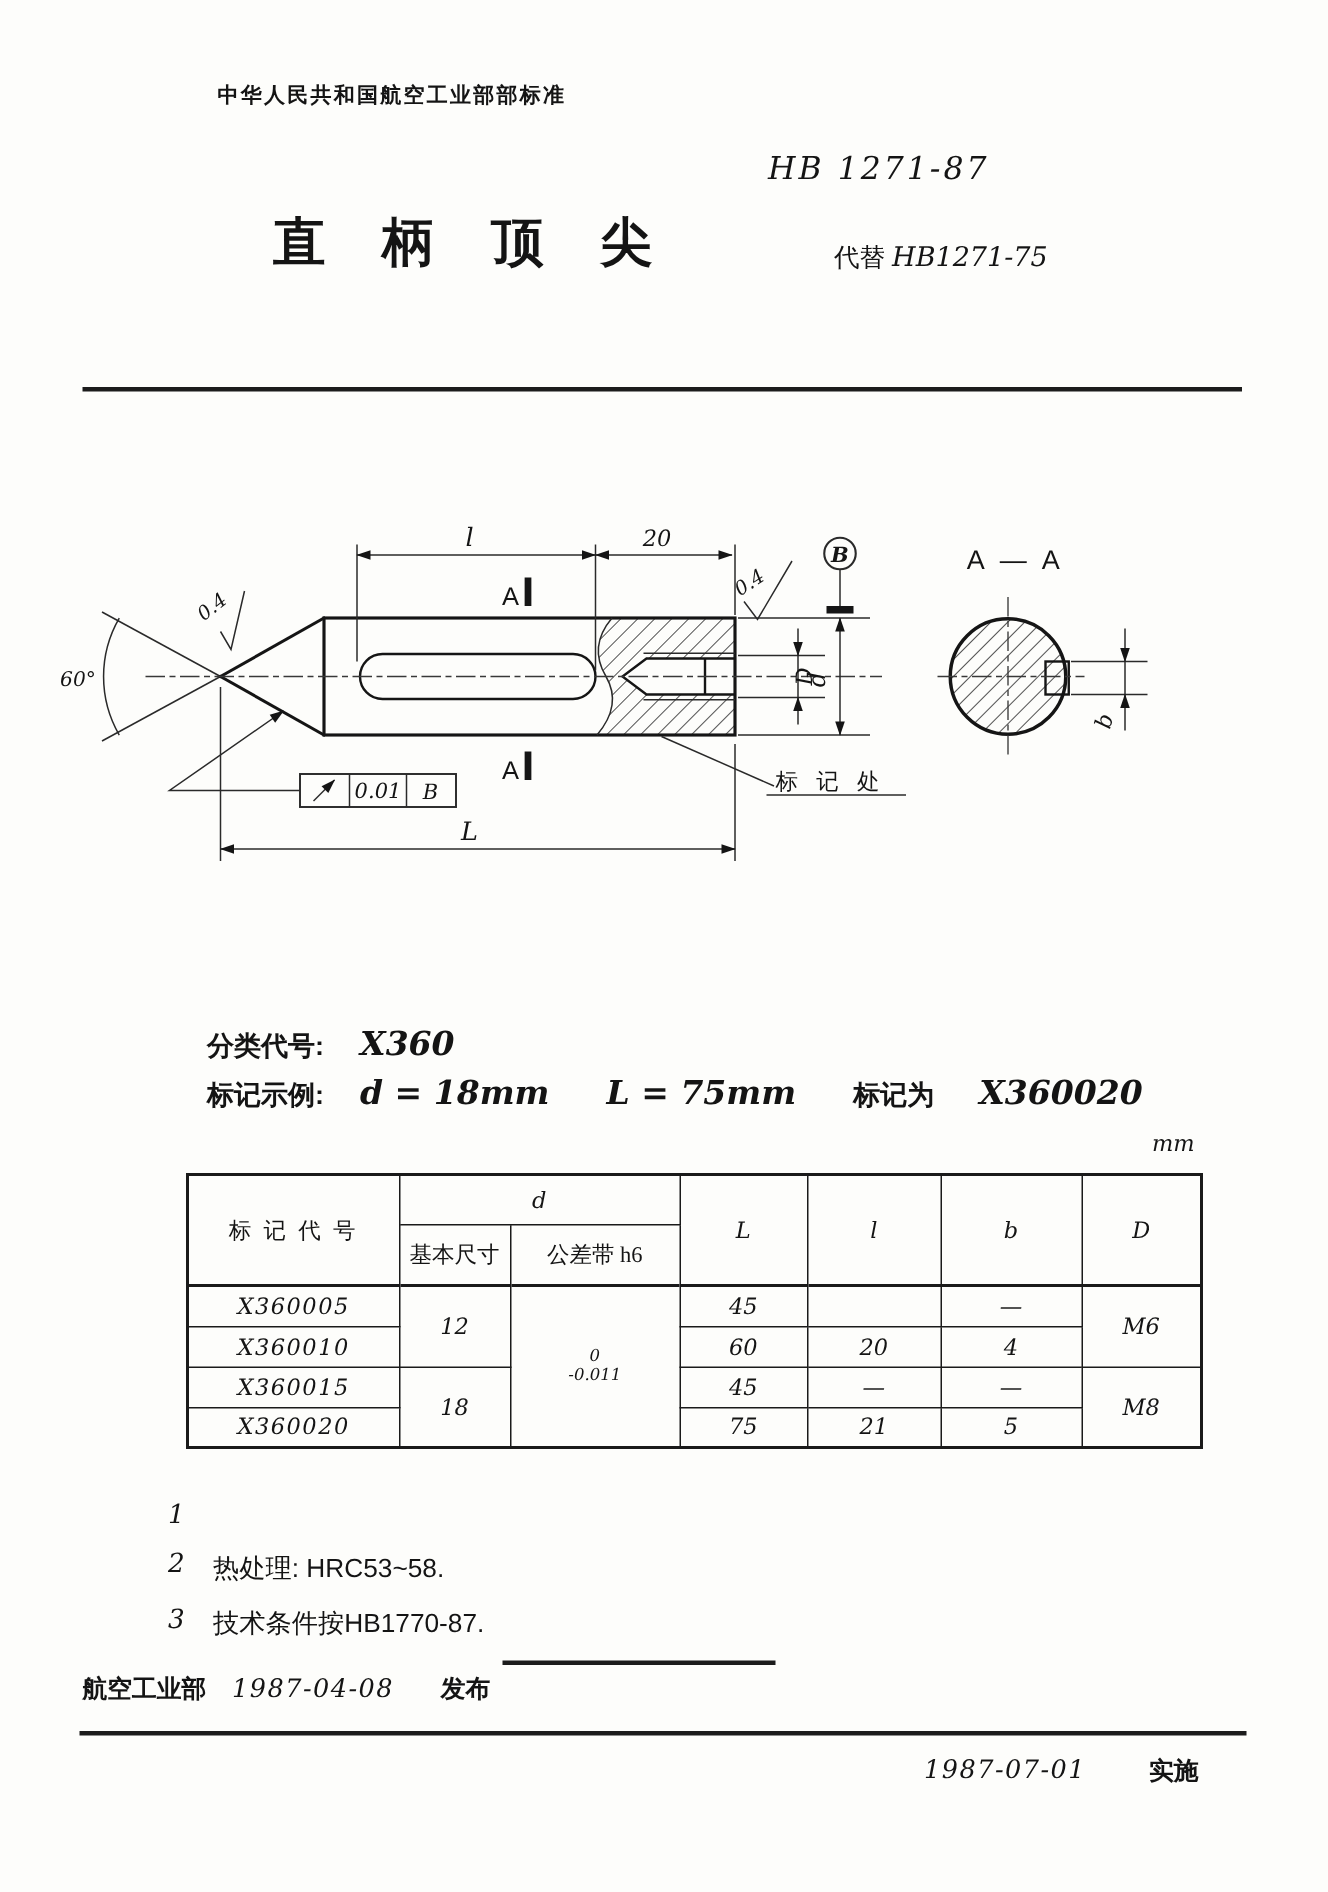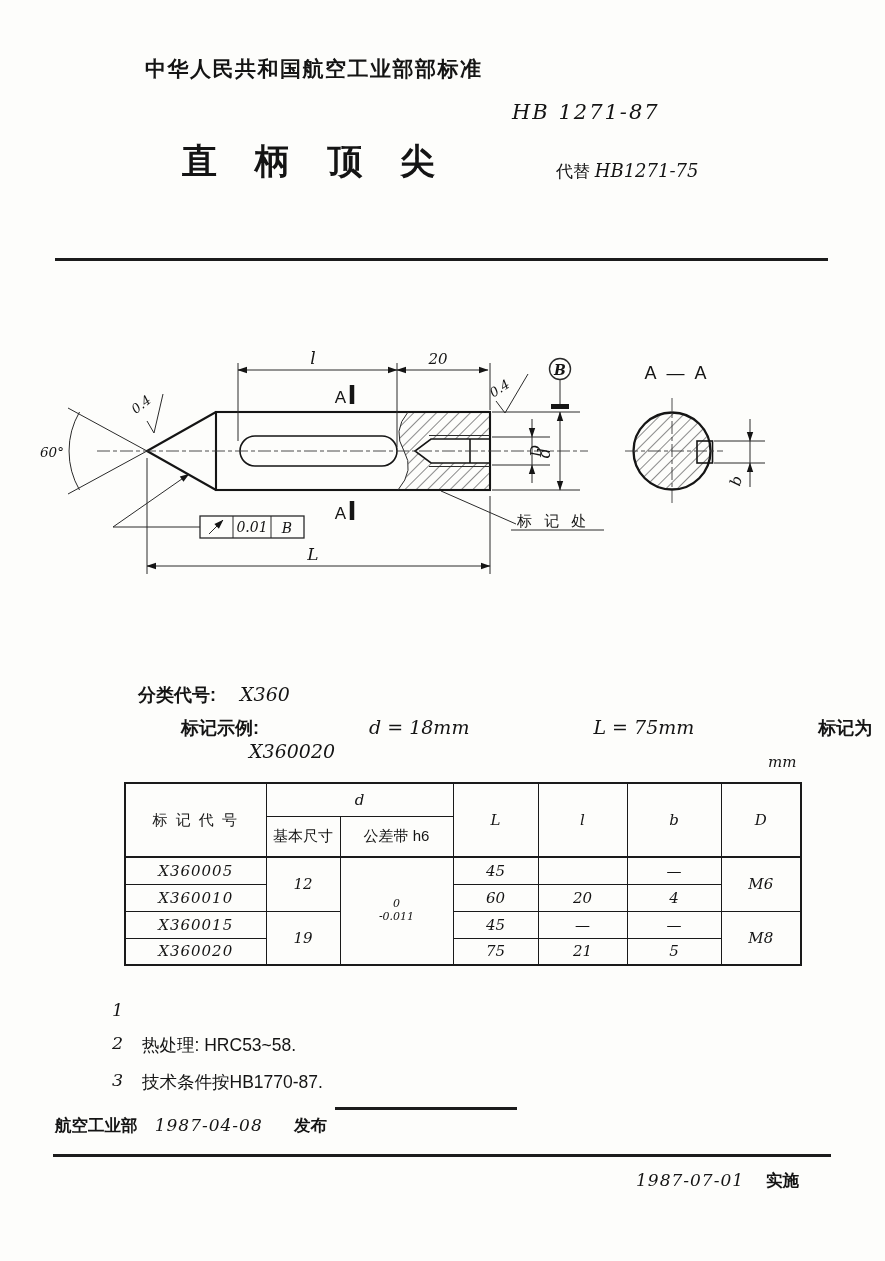--- a/index.html
+++ b/index.html
@@ -6,72 +6,72 @@
   body{
     width:885px;height:1261px;position:relative;
     background:#fdfdfb;color:#141414;
     font-family:"Liberation Sans","DejaVu Sans",sans-serif;
     overflow:hidden;
   }
   .abs{position:absolute;}
   .hw{font-style:italic;font-family:"DejaVu Serif","Liberation Serif",serif;}
 
   
-  .org-line{left:145px;top:55px;font-size:21px;font-weight:bold;letter-spacing:1.5px;}
+  .org-line{left:145px;top:55px;font-size:14px;font-weight:bold;letter-spacing:1.5px;}
   .std-no{left:512px;top:100px;font-size:21px;letter-spacing:2px;}
   .doc-title{left:182px;top:138px;font-size:35px;font-weight:bold;letter-spacing:14px;}
   .replaces{left:556px;top:160px;font-size:17px;}
   .replaces .hw{font-size:18px;}
   .rule-1{left:55px;top:258px;width:773px;height:3px;background:#1c1c1c;}
 
   
   .drawing{left:0;top:330px;}
   .sv-thick{stroke:#151515;stroke-width:2.1;fill:none;stroke-linecap:round;}
   .sv-med{stroke:#151515;stroke-width:1.6;fill:none;}
   .sv-thin{stroke:#2a2a2a;stroke-width:1;fill:none;}
   .sv-cl{stroke:#383838;stroke-width:0.9;fill:none;stroke-dasharray:13 3 4 3;}
   text.sv-lab{font:italic 16px "DejaVu Serif","Liberation Serif",serif;fill:#141414;}
   text.sv-zh{font:15px "Liberation Sans",sans-serif;fill:#141414;letter-spacing:4px;}
   text.sv-A{font:17px "Liberation Sans",sans-serif;fill:#141414;}
 
   
   .cls-1{left:138px;top:683px;font-size:18px;font-weight:bold;}
   .cls-2{left:138px;top:716px;font-size:18px;font-weight:bold;}
-  .cls-1 .hw,.cls-2 .hw{font-weight:normal;font-size:19px;}
-  .cls-2 span{display:inline-block;margin-left:43px;}
+  .cls-1 .hw,.cls-2 .hw{font-weight:bold;font-size:22px;}
+  .cls-2 span{display:inline-block;}
   .unit-mm{left:768px;top:753px;font-size:15px;}
 
   
   table.spec{border-collapse:collapse;table-layout:fixed;left:124px;top:782px;width:676px;}
   .spec th,.spec td{border:1.4px solid #1a1a1a;text-align:center;vertical-align:middle;
       padding:0;font-weight:normal;font-size:15px;overflow:hidden;}
   .spec{border:2.6px solid #1a1a1a;}
   .spec tr.h1{height:33px;}
-  .spec tr.h2 th{border-bottom:2.4px solid #1a1a1a;}
+  .spec tr.h2 th{border-bottom:2.4px solid #1a1a1a;font-family:Liberation Serif, serif;}
   .spec tr.h2{height:41px;}
   .spec th.span2{border-bottom:2.4px solid #1a1a1a;}
   .spec tr.dr{height:27px;padding-left:30px;}
   .zh-h{font-size:15px;letter-spacing:2px;}
   .lat{font-style:italic;font-family:"DejaVu Serif","Liberation Serif",serif;font-size:17px;}
   .code{font-style:italic;font-family:"DejaVu Serif","Liberation Serif",serif;font-size:16px;letter-spacing:1px;}
   .num{font-style:italic;font-family:"DejaVu Serif","Liberation Serif",serif;font-size:15.5px;}
   .tolv{font-style:italic;font-family:"DejaVu Serif","Liberation Serif",serif;
       font-size:11px;line-height:1.15;}
 
   
   .notes{left:112px;top:1000px;font-size:17.5px;}
   .note-row{display:flex;margin-bottom:13px;}
   .note-num{width:30px;font-style:italic;font-family:"DejaVu Serif","Liberation Serif",serif;}
   .rule-notes{left:335px;top:1107px;width:182px;height:2.5px;background:#1c1c1c;}
 
   
   .rule-foot{left:53px;top:1154px;width:778px;height:3px;background:#1c1c1c;}
   .foot-left{left:55px;top:1115px;font-size:16.5px;font-weight:bold;text-align:right;}
   .foot-left .hw,.foot-right-date{font-weight:normal;font-size:17px;letter-spacing:1px;}
-  .foot-right-date{left:616px;top:1170px;margin-left:20px;}
+  .foot-right-date{left:616px;top:1170px;}
   .foot-right-label{left:766px;top:1170px;font-size:16.5px;font-weight:bold;}
   .gap-m{display:inline-block;width:14px;}
 </style>
 </head>
 <body>
 
 <div class="abs org-line">中华人民共和国航空工业部部标准</div>
 <div class="abs std-no hw">HB 1271-87</div>
 <div class="abs doc-title">直 柄 顶 尖</div>
 <div class="abs replaces">
@@ -237,21 +237,21 @@
     <td rowspan="2" class="num">M6</td>
   </tr>
   <tr class="dr">
     <td class="code">X360010</td>
     <td class="num">60</td>
     <td class="num">20</td>
     <td class="num">4</td>
   </tr>
   <tr class="dr">
     <td class="code">X360015</td>
-    <td rowspan="2" class="num">19</td>
+    <td rowspan="2" class="num">18</td>
     <td class="num">45</td>
     <td class="num">—</td>
     <td class="num">—</td>
     <td rowspan="2" class="num">M8</td>
   </tr>
   <tr class="dr">
     <td class="code">X360020</td>
     <td class="num">75</td>
     <td class="num">21</td>
     <td class="num">5</td>

